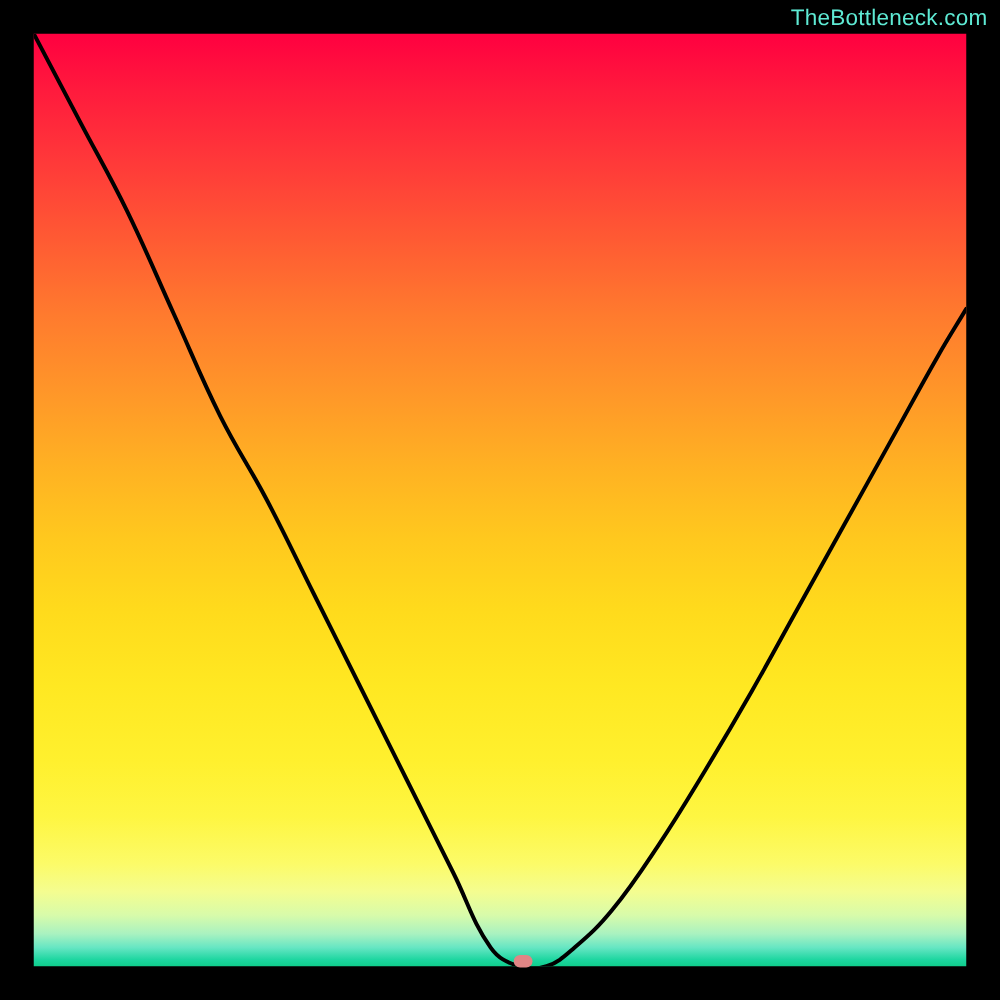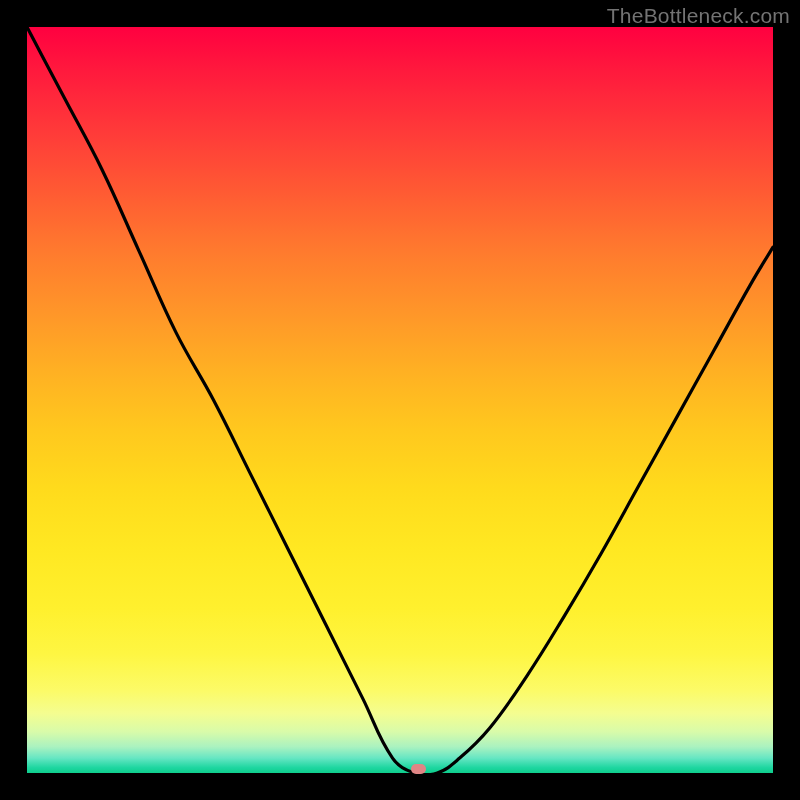--- a/index.html
+++ b/index.html
@@ -51,22 +51,22 @@
     left: 0;
     top: 0;
     width: 746px;
     height: 746px;
     display: block;
   }
   .watermark {
     position: absolute;
     top: 4px;
     right: 10px;
-    color: #737373;
-    font-size: 21px;
+    color: #5eead4;
+    font-size: 18px;
     font-weight: 400;
     letter-spacing: 0.2px;
     user-select: none;
   }
   .marker {
     position: absolute;
     width: 15px;
     height: 10px;
     background: #e08585;
     border-radius: 5px;

